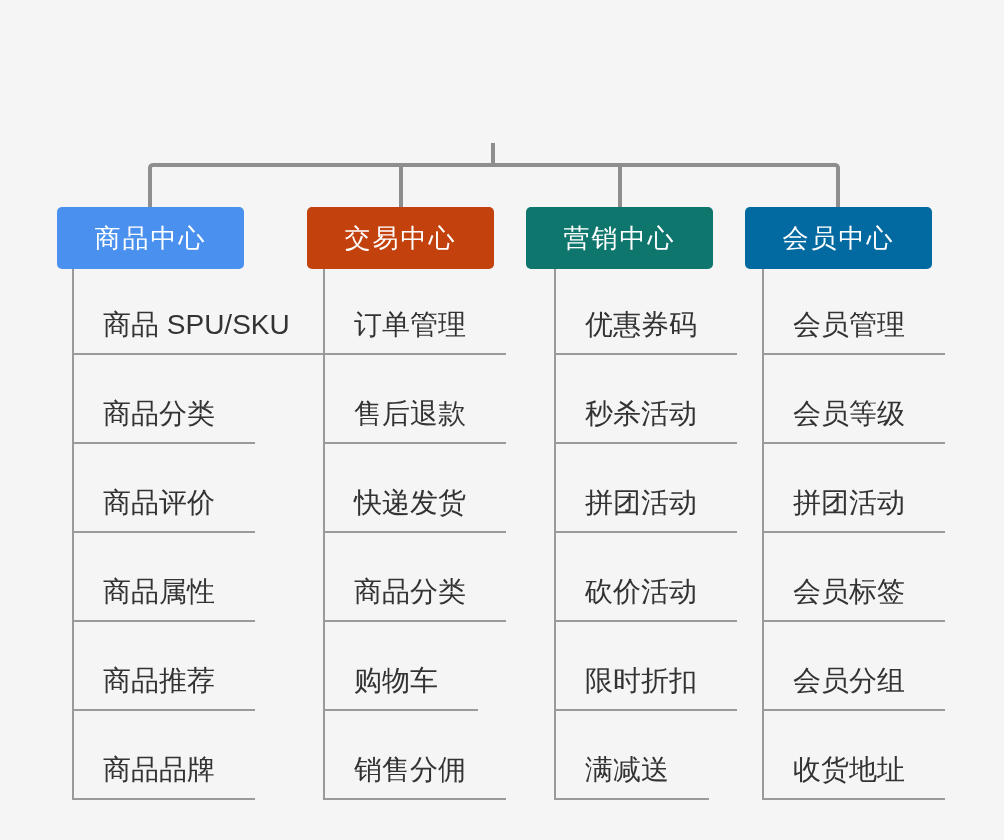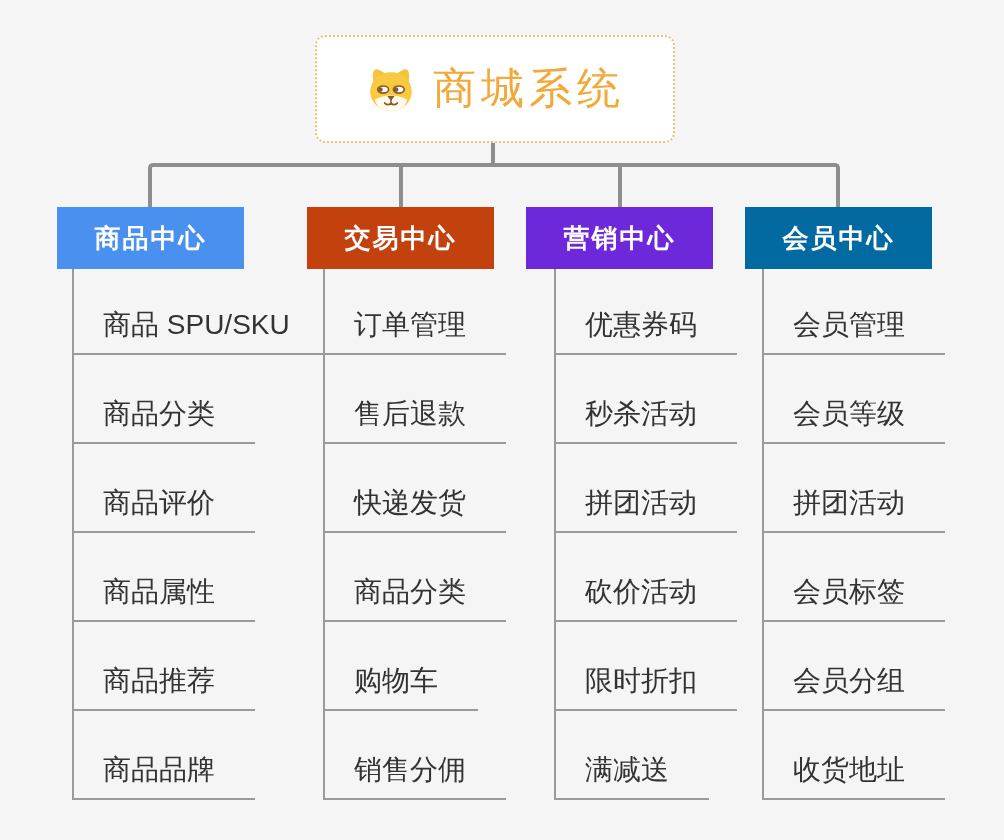--- a/index.html
+++ b/index.html
@@ -32,23 +32,23 @@
     display: flex; align-items: center; justify-content: center; gap: 16px;
   }
   .root-title {
     font-size: 43px; letter-spacing: 5px; color: #f2a93b; font-weight: 400;
     white-space: nowrap;
   }
 
   
   .branch-box {
     position: absolute; top: 207px; width: 187px; height: 62px;
-    border-radius: 0;
+    border-radius: 5px;
     display: flex; align-items: center; justify-content: center;
-    color: #ffffff; font-size: 26px; letter-spacing: 2px; font-weight: 700;
+    color: #ffffff; font-size: 26px; letter-spacing: 2px; font-weight: 400;
     white-space: nowrap;
   }
 
   
   .column { position: absolute; top: 266px; }
   .vline {
     position: absolute; left: 0; top: 3px; width: 2px; height: 531px;
     background: #9a9a9a;
   }
   .sub-item {
@@ -66,36 +66,20 @@
 <body>
 
 <div class="canvas">
 
   <div class="connector stub"></div>
   <div class="connector elbow-left"></div>
   <div class="connector elbow-right"></div>
   <div class="connector drop" style="left:399px"></div>
   <div class="connector drop" style="left:618px"></div>
 
-  <div class="root-node">
-    <svg width="52" height="50" viewBox="0 0 48 48">
-      <path d="M8,21 C5,9 7,3.5 12,5.5 C16.5,7.5 19.5,9.5 21,11.5 L14,23 Z" fill="#f6c33c"></path>
-      <path d="M40,21 C43,9 41,3.5 36,5.5 C31.5,7.5 28.5,9.5 27,11.5 L34,23 Z" fill="#f6c33c"></path>
-      <ellipse cx="24" cy="26.5" rx="20" ry="18.5" fill="#f9c940"></ellipse>
-      <path d="M8.5,34 Q24,26.5 39.5,34 Q37,45 24,45 Q11,45 8.5,34 Z" fill="#fffaf0"></path>
-      <ellipse cx="16.5" cy="24.5" rx="5.2" ry="3.4" fill="#ffffff" stroke="#8a5a28" stroke-width="1.6"></ellipse>
-      <circle cx="13.8" cy="24.5" r="2.3" fill="#8a5a28"></circle>
-      <ellipse cx="31.5" cy="24.5" rx="5.2" ry="3.4" fill="#ffffff" stroke="#8a5a28" stroke-width="1.6"></ellipse>
-      <circle cx="28.8" cy="24.5" r="2.3" fill="#8a5a28"></circle>
-      <path d="M21.3,31.2 L26.7,31.2 L24,34.4 Z" fill="#8a5a28" stroke="#8a5a28" stroke-width="1" stroke-linejoin="round"></path>
-      <path d="M18,37.5 Q21,40.5 24,37.5 Q27,40.5 30,37.5" fill="none" stroke="#8a5a28" stroke-width="1.7" stroke-linecap="round"></path>
-      <path d="M24,34.4 L24,37.2" stroke="#8a5a28" stroke-width="1.4" stroke-linecap="round"></path>
-    </svg>
-    <span class="root-title">商城系统</span>
-  </div>
 
   <div id="branches">
       <div class="branch-box" style="left: 57px; background: rgb(74, 144, 238);">商品中心</div>
       <div class="column" style="left: 72px;">
         <div class="vline"></div>
         <div class="sub-item">商品 SPU/SKU</div>
         <div class="sub-item">商品分类</div>
         <div class="sub-item">商品评价</div>
         <div class="sub-item">商品属性</div>
         <div class="sub-item">商品推荐</div>
@@ -104,21 +88,21 @@
       <div class="branch-box" style="left: 307px; background: #c2410c;">交易中心</div>
       <div class="column" style="left: 323px;">
         <div class="vline"></div>
         <div class="sub-item">订单管理</div>
         <div class="sub-item">售后退款</div>
         <div class="sub-item">快递发货</div>
         <div class="sub-item">商品分类</div>
         <div class="sub-item">购物车</div>
         <div class="sub-item">销售分佣</div>
       </div>
-      <div class="branch-box" style="left: 526px; background: #6d28d9;">营销中心</div>
+      <div class="branch-box" style="left: 526px; background: #0f766e;">营销中心</div>
       <div class="column" style="left: 542px; margin-left: 12px;">
         <div class="vline"></div>
         <div class="sub-item">优惠券码</div>
         <div class="sub-item">秒杀活动</div>
         <div class="sub-item">拼团活动</div>
         <div class="sub-item">砍价活动</div>
         <div class="sub-item">限时折扣</div>
         <div class="sub-item">满减送</div>
       </div>
       <div class="branch-box" style="left: 745px; background: #0369a1;">会员中心</div>

